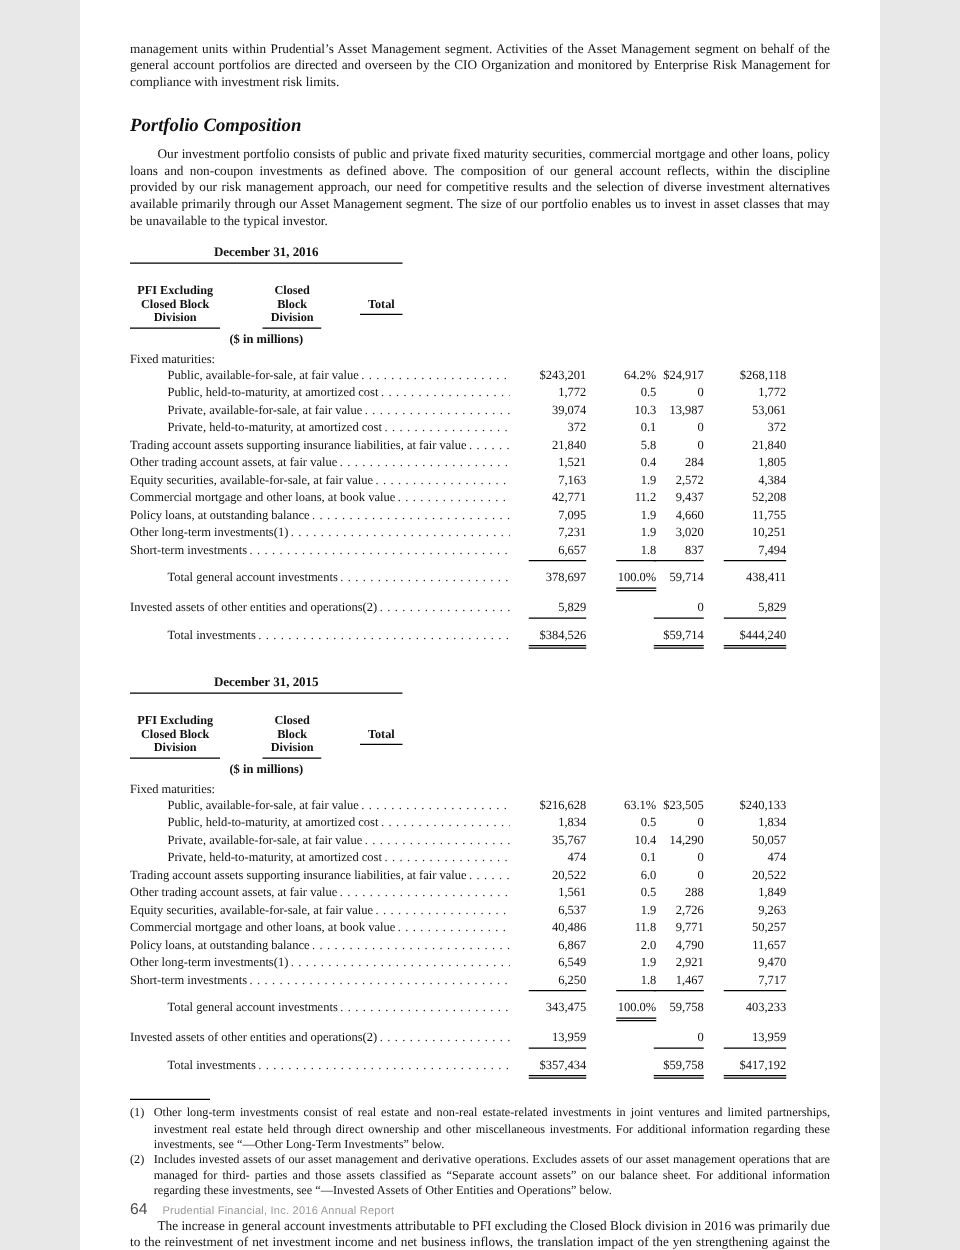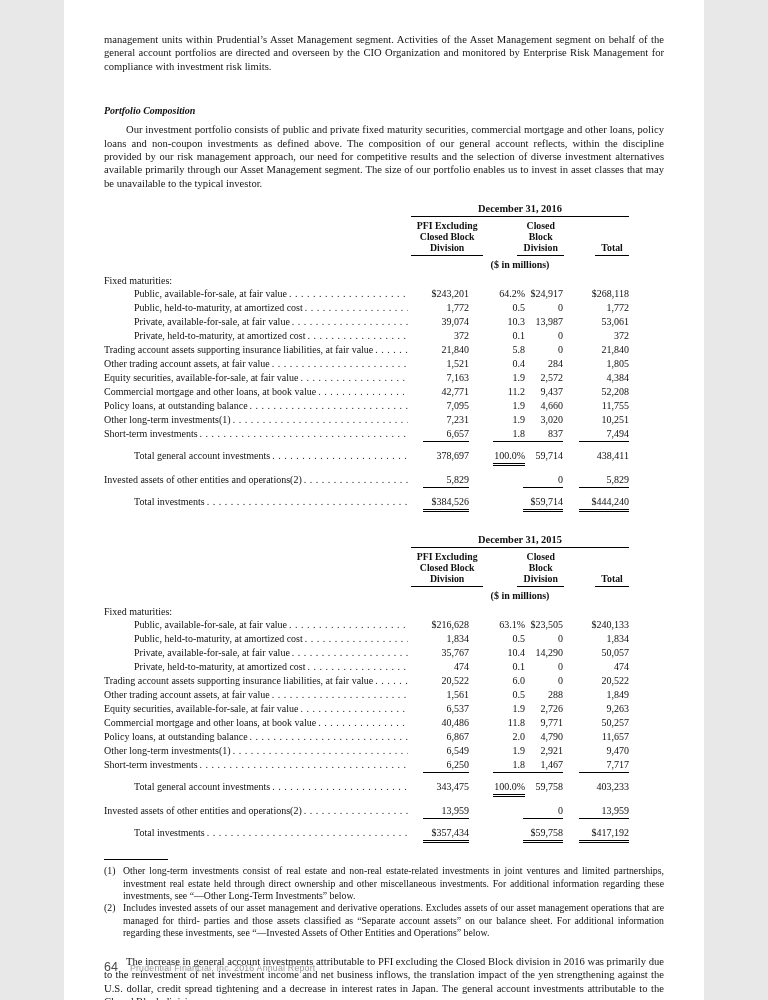--- a/index.html
+++ b/index.html
@@ -17,40 +17,40 @@
 
   p.body-para {
     font-size: 10.6px;
     line-height: 13.4px;
     text-align: justify;
     color: #151515;
   }
   p.indented { text-indent: 22px; }
 
   .section-heading {
-    font-size: 10px;
+    font-size: 15px;
     font-weight: bold;
     font-style: italic;
-    margin-top: 32px;
+    margin-top: 20px;
     margin-bottom: 7px;
   }
   .para-gap { margin-top: 10px; }
 
   
   .fin-table { margin-top: 13px; font-size: 10px; }
   .fin-table.second { margin-top: 22px; }
 
-  .thead { display: flex; }
+  .thead { display: flex; flex-direction: column; }
   .th-spacer { flex: 1; }
   .th-num { width: 218px; margin-right: 35px; }
   .date-h {
     text-align: center; font-weight: bold; font-size: 10.4px;
     border-bottom: 1px solid #000; padding-bottom: 2px;
   }
-  .colh-row { display: flex; align-items: flex-end; margin-top: 3px; gap: 25px; }
+  .colh-row { display: flex; align-items: center; margin-top: 16px; gap: 25px; }
   .colh {
     text-align: center; font-weight: bold; font-size: 9.8px; line-height: 11px;
     border-bottom: 1px solid #000; padding-bottom: 2px;
   }
   .pfi-h { width: 96px; }
   .cb-h  { width: 62px; margin-left: 9px; }
   .tot-h { width: 45px; margin-left: 6px; }
   .units { text-align: center; font-weight: bold; font-size: 10px; margin-top: 3px; margin-bottom: 4px; }
 
   .row, .trow { display: flex; line-height: 13px; padding-right: 35px; }

